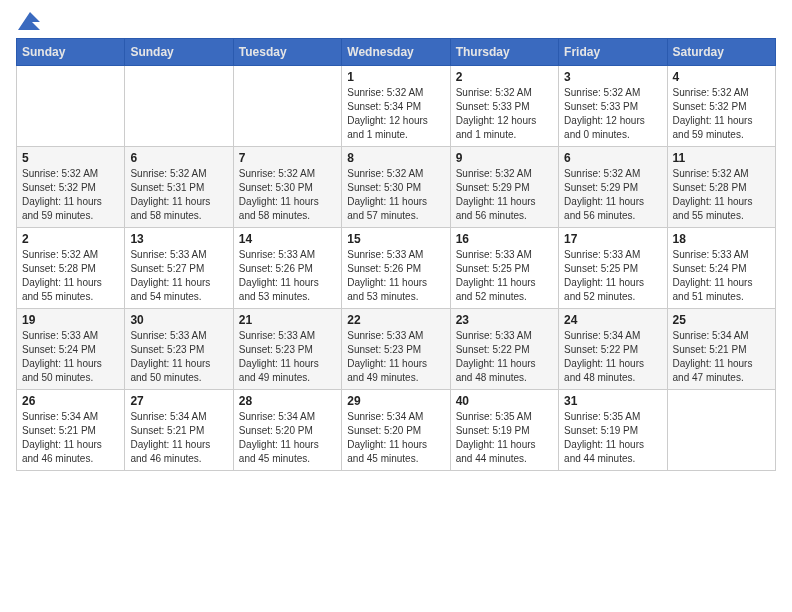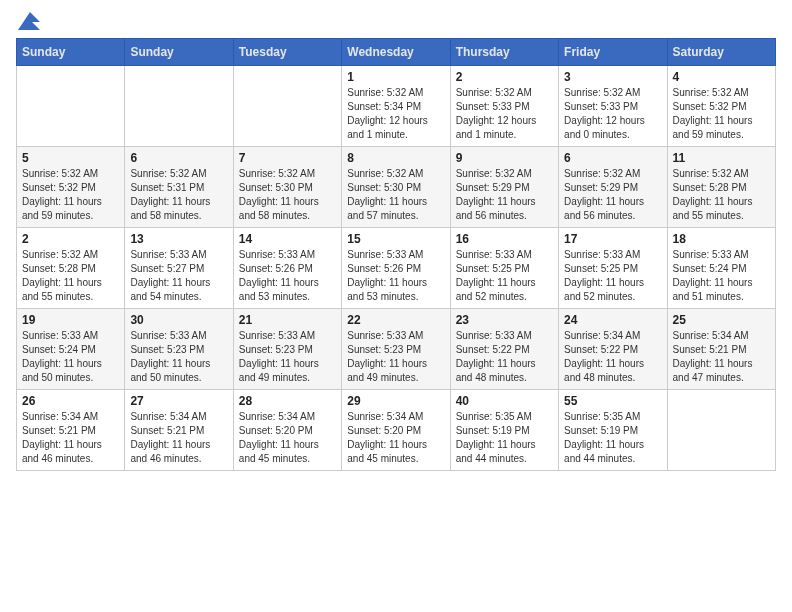--- a/index.html
+++ b/index.html
@@ -245,19 +245,19 @@
         </td>
         <td>
           <div class="day-number">29</div>
           <div class="day-info">Sunrise: 5:34 AM<br>Sunset: 5:20 PM<br>Daylight: 11 hours and 45 minutes.</div>
         </td>
         <td>
           <div class="day-number">40</div>
           <div class="day-info">Sunrise: 5:35 AM<br>Sunset: 5:19 PM<br>Daylight: 11 hours and 44 minutes.</div>
         </td>
         <td>
-          <div class="day-number">55</div>
+          <div class="day-number">31</div>
           <div class="day-info">Sunrise: 5:35 AM<br>Sunset: 5:19 PM<br>Daylight: 11 hours and 44 minutes.</div>
         </td>
         <td class="empty-cell"></td>
       </tr>
     </tbody>
 </table>
 
 </body></html>

